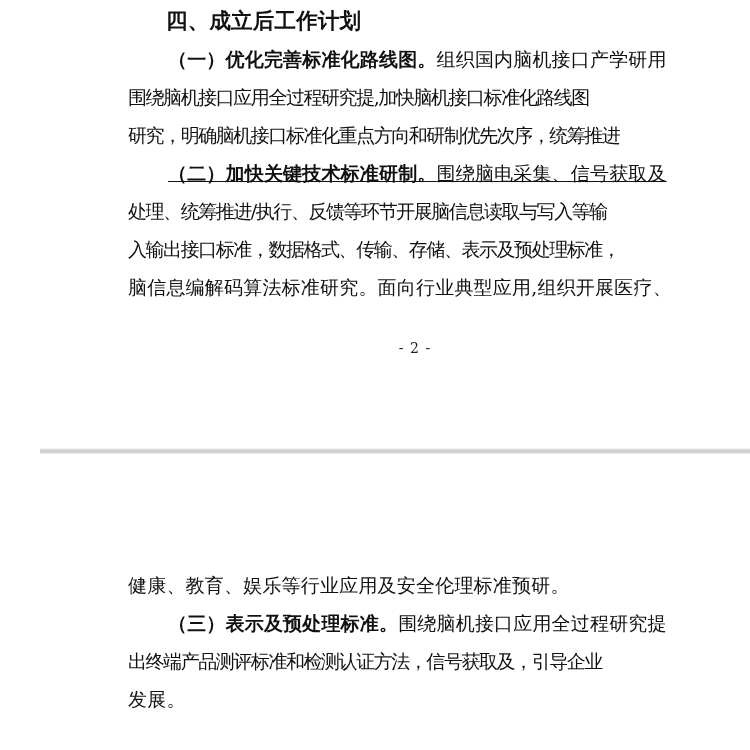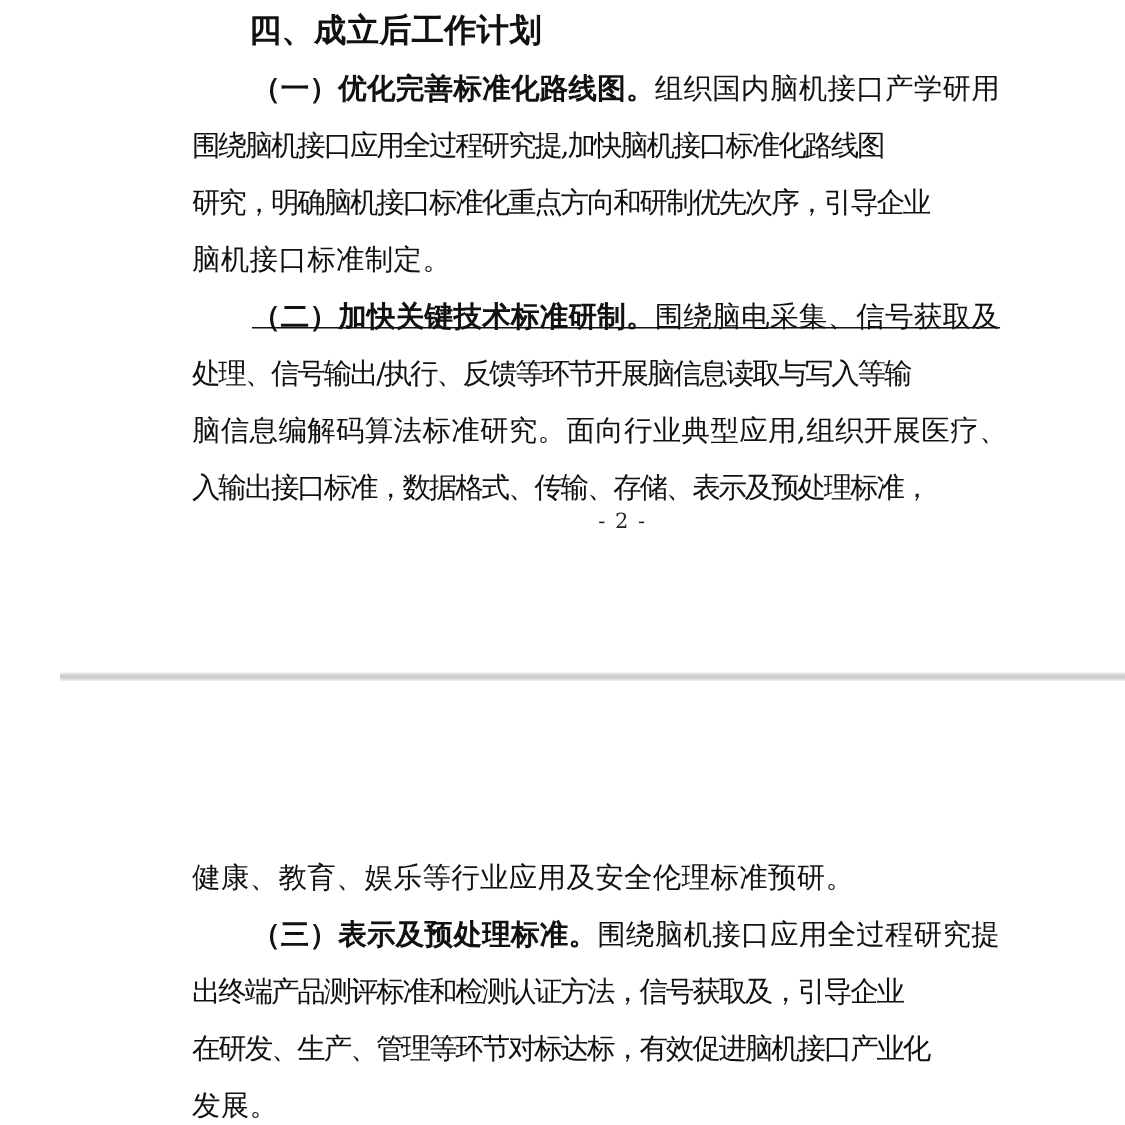--- a/index.html
+++ b/index.html
@@ -96,42 +96,40 @@
 <body>
 
 <div id="doc">
 
   <div class="page" id="page-one">
     <div class="page-body" id="page-one-body">
         <div class="line heading">四、成立后工作计划</div>
         <div>
           <div class="line indent" style="letter-spacing: 0.18px;"><span class="bold-lead">（一）优化完善标准化路线图。</span><span>组织国内脑机接口产学研用</span></div>
           <div class="line" style="letter-spacing: -1.45px;"><span>围绕脑机接口应用全过程研究提,加快脑机接口标准化路线图</span></div>
-          <div class="line" style="letter-spacing: -1.45px;"><span>研究，明确脑机接口标准化重点方向和研制优先次序，引导企业</span></div>
-          <div class="line"><span>脑机接口标准制定。</span></div>
+          <div class="line" style="letter-spacing: -1.45px;"><span>研究，明确脑机接口标准化重点方向和研制优先次序，统筹推进</span></div>
         </div>
         <div>
           <div class="line indent" style="letter-spacing: 0.18px; text-decoration: underline;"><span class="bold-lead">（二）加快关键技术标准研制。</span><span>围绕脑电采集、信号获取及</span></div>
-          <div class="line" style="letter-spacing: -1.45px;"><span>处理、信号输出/执行、反馈等环节开展脑信息读取与写入等输</span></div>
+          <div class="line" style="letter-spacing: -1.45px;"><span>处理、统筹推进/执行、反馈等环节开展脑信息读取与写入等输</span></div>
+          <div class="line" style="letter-spacing: -1.45px;"><span>入输出接口标准，数据格式、传输、存储、表示及预处理标准，</span></div>
           <div class="line"><span>脑信息编解码算法标准研究。面向行业典型应用,组织开展医疗、</span></div>
-          <div class="line" style="letter-spacing: -1.45px;"><span>入输出接口标准，数据格式、传输、存储、表示及预处理标准，</span></div>
         </div>
       </div>
     <div class="page-number">- 2 -</div>
   </div>
 
   <div id="page-separator"></div>
 
   <div class="page" id="page-two">
     <div class="page-body" id="page-two-body">
         <div>
           <div class="line"><span>健康、教育、娱乐等行业应用及安全伦理标准预研。</span></div>
         </div>
         <div>
           <div class="line indent" style="letter-spacing: 0.18px;"><span class="bold-lead">（三）表示及预处理标准。</span><span>围绕脑机接口应用全过程研究提</span></div>
           <div class="line" style="letter-spacing: -1.45px;"><span>出终端产品测评标准和检测认证方法，信号获取及，引导企业</span></div>
-          <div class="line" style="letter-spacing: -1.45px;"><span>在研发、生产、管理等环节对标达标，有效促进脑机接口产业化</span></div>
           <div class="line"><span>发展。</span></div>
         </div>
       </div>
   </div>
 
 </div>
 
 </body></html>

